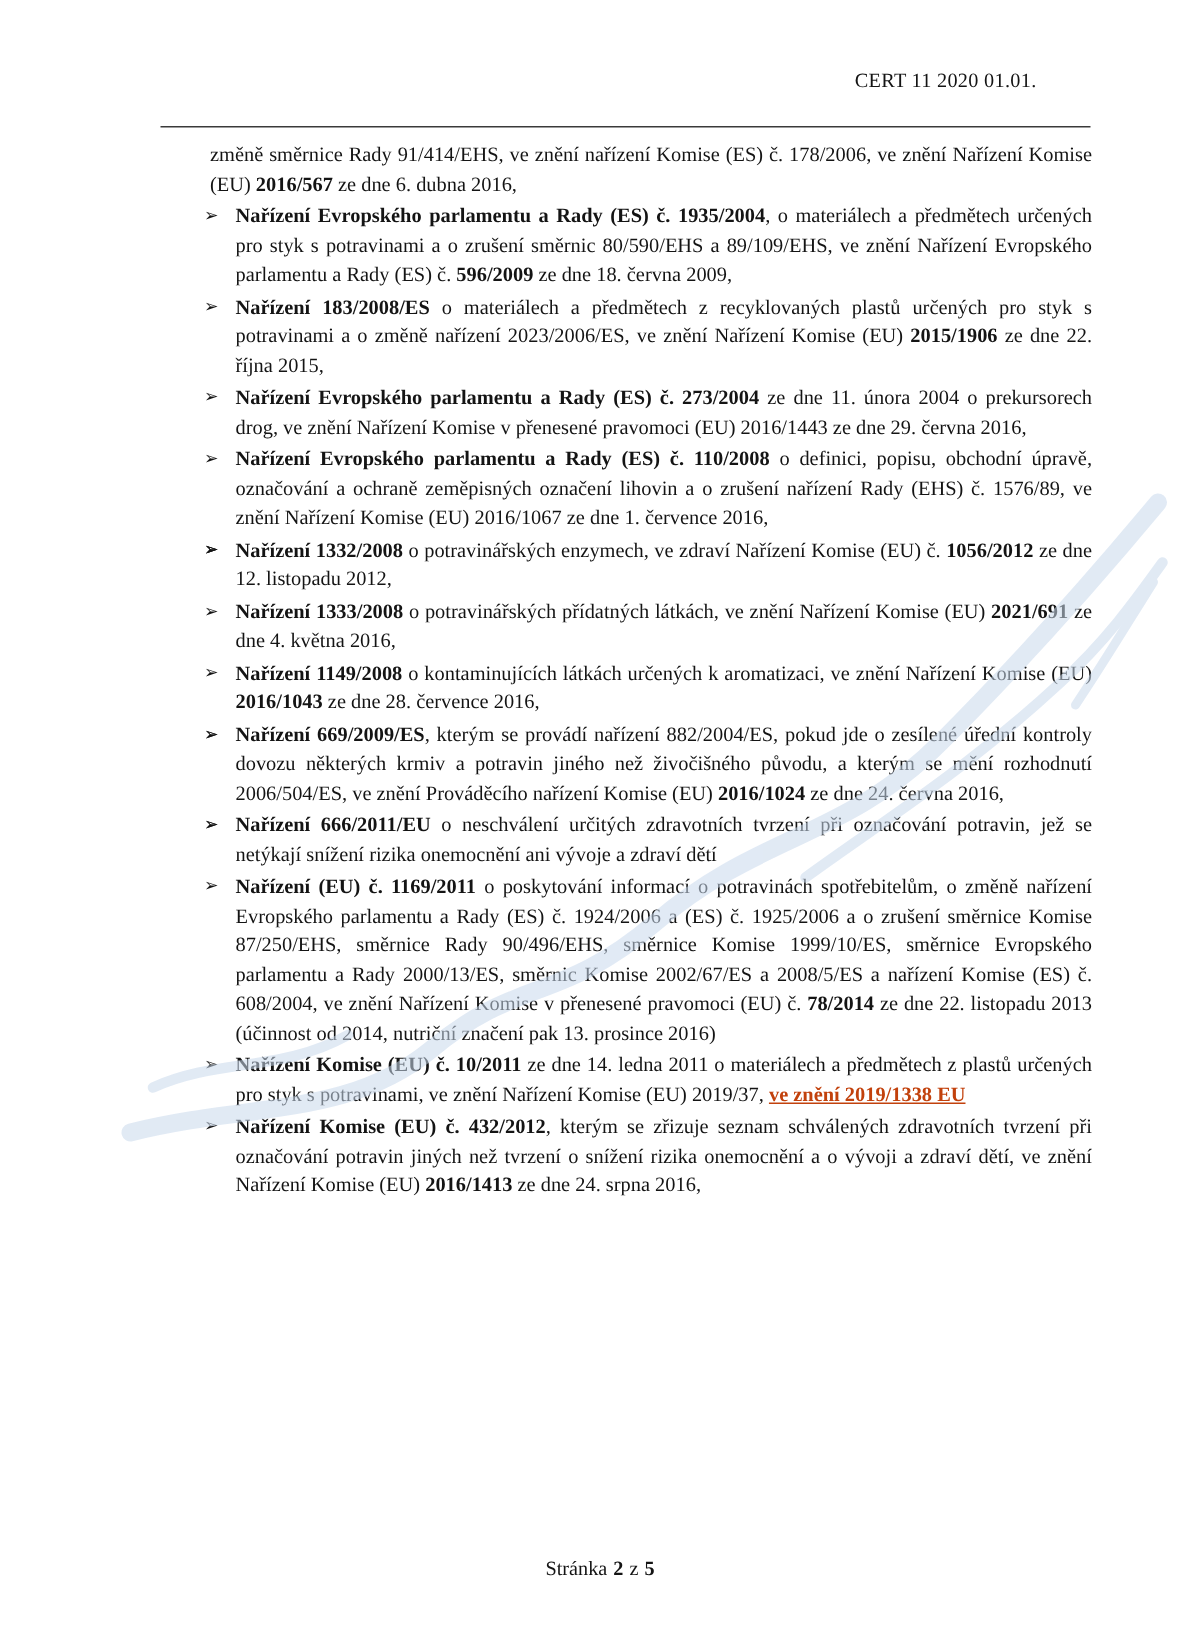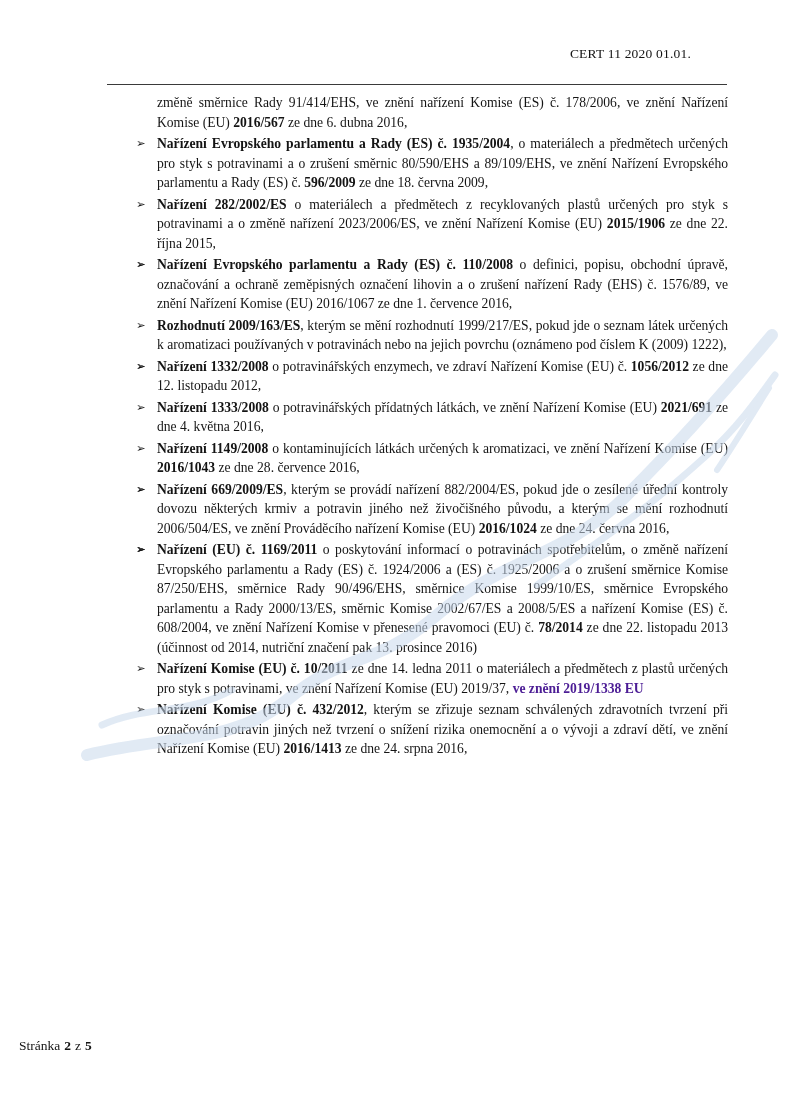--- a/index.html
+++ b/index.html
@@ -39,21 +39,21 @@
     position: absolute;
     top: 93px;
     left: 119px;
     width: 592px;
     font-size: 13.6px;
     line-height: 1.435;
     text-align: justify;
     z-index: 2;
   }
   .intro {
-    margin-left: 21px;
+    margin-left: 4px;
     margin-bottom: 2px;
   }
   ul.reg-list { list-style: none; }
   li.reg-item {
     position: relative;
     padding-left: 21px;
     margin-bottom: 2px;
   }
   .bullet {
     position: absolute;
@@ -62,20 +62,21 @@
     font-family: "DejaVu Sans", sans-serif;
     font-size: 11.5px;
   }
   .bold { font-weight: bold; }
   .red { font-weight: bold; }
   .footer {
     position: absolute;
     bottom: 46px;
     left: 0;
     width: 100%;
+    text-align: center;
     font-size: 13.5px;
     z-index: 2;
   }
   .footer span { display: inline-block; margin: 0 2px; }
 </style>
 </head>
 <body>
 
 <div class="page">
 
@@ -88,34 +89,34 @@
       <path stroke-width="7" d="M 520 585 C 575 545, 625 515, 690 455 C 720 428, 740 400, 758 375"></path>
       <path stroke-width="7" d="M 85 725 C 130 705, 170 715, 215 690"></path>
       <path stroke-width="6" d="M 700 470 C 720 440, 735 415, 752 388"></path>
     </g>
   </svg>
 
   <div class="content">
     <p class="intro"><span>změně směrnice Rady 91/414/EHS, ve znění nařízení Komise (ES) č. 178/2006, ve znění Nařízení Komise (EU) </span><span class="bold">2016/567</span><span> ze dne 6. dubna 2016,</span></p>
     <ul class="reg-list">
         <li class="reg-item"><span class="bullet">➢</span><span><span class="bold">Nařízení Evropského parlamentu a Rady (ES) č. 1935/2004</span><span>, o materiálech a předmětech určených pro styk s potravinami a o zrušení směrnic 80/590/EHS a 89/109/EHS, ve znění Nařízení Evropského parlamentu a Rady (ES) č. </span><span class="bold">596/2009</span><span> ze dne 18. června 2009,</span></span></li>
-        <li class="reg-item"><span class="bullet">➢</span><span><span class="bold">Nařízení 282/2002/ES</span><span> o materiálech a předmětech z recyklovaných plastů určených pro styk s potravinami a o změně nařízení 2023/2006/ES, ve znění Nařízení Komise (EU) </span><span class="bold">2015/1906</span><span> ze dne 22. října 2015,</span></span></li>
+        <li class="reg-item"><span class="bullet">➢</span><span><span class="bold">Nařízení 183/2008/ES</span><span> o materiálech a předmětech z recyklovaných plastů určených pro styk s potravinami a o změně nařízení 2023/2006/ES, ve znění Nařízení Komise (EU) </span><span class="bold">2015/1906</span><span> ze dne 22. října 2015,</span></span></li>
+        <li class="reg-item"><span class="bullet">➢</span><span><span class="bold">Nařízení Evropského parlamentu a Rady (ES) č. 273/2004</span><span> ze dne 11. února 2004 o prekursorech drog, ve znění Nařízení Komise v přenesené pravomoci (EU) 2016/1443 ze dne 29. června 2016,</span></span></li>
+        <li class="reg-item"><span class="bullet">➢</span><span><span class="bold">Nařízení Evropského parlamentu a Rady (ES) č. 110/2008</span><span> o definici, popisu, obchodní úpravě, označování a ochraně zeměpisných označení lihovin a o zrušení nařízení Rady (EHS) č. 1576/89, ve znění Nařízení Komise (EU) 2016/1067 ze dne 1. července 2016,</span></span></li>
         <li class="reg-item"><span class="bullet">➢</span></li>
-        <li class="reg-item"><span class="bullet">➢</span><span><span class="bold">Nařízení Evropského parlamentu a Rady (ES) č. 110/2008</span><span> o definici, popisu, obchodní úpravě, označování a ochraně zeměpisných označení lihovin a o zrušení nařízení Rady (EHS) č. 1576/89, ve znění Nařízení Komise (EU) 2016/1067 ze dne 1. července 2016,</span></span></li>
-        <li class="reg-item"><span class="bullet">➢</span><span><span class="bold">Rozhodnutí 2009/163/ES</span><span>, kterým se mění rozhodnutí 1999/217/ES, pokud jde o seznam látek určených k aromatizaci používaných v potravinách nebo na jejich povrchu (oznámeno pod číslem K (2009) 1222),</span></span></li>
         <li class="reg-item"><span class="bullet">➢</span></li>
         <li class="reg-item"><span class="bullet">➢</span><span><span class="bold">Nařízení 1332/2008</span><span> o potravinářských enzymech, ve zdraví Nařízení Komise (EU) č. </span><span class="bold">1056/2012</span><span> ze dne 12. listopadu 2012,</span></span></li>
         <li class="reg-item"><span class="bullet">➢</span><span><span class="bold">Nařízení 1333/2008</span><span> o potravinářských přídatných látkách, ve znění Nařízení Komise (EU) </span><span class="bold">2021/691</span><span> ze dne 4. května 2016,</span></span></li>
         <li class="reg-item"><span class="bullet">➢</span><span><span class="bold">Nařízení 1149/2008</span><span> o kontaminujících látkách určených k aromatizaci, ve znění Nařízení Komise (EU) </span><span class="bold">2016/1043</span><span> ze dne 28. července 2016,</span></span></li>
         <li class="reg-item"><span class="bullet">➢</span></li>
         <li class="reg-item"><span class="bullet">➢</span><span><span class="bold">Nařízení 669/2009/ES</span><span>, kterým se provádí nařízení 882/2004/ES, pokud jde o zesílené úřední kontroly dovozu některých krmiv a potravin jiného než živočišného původu, a kterým se mění rozhodnutí 2006/504/ES, ve znění Prováděcího nařízení Komise (EU) </span><span class="bold">2016/1024</span><span> ze dne 24. června 2016,</span></span></li>
         <li class="reg-item"><span class="bullet">➢</span></li>
-        <li class="reg-item"><span class="bullet">➢</span></li>
+        <li class="reg-item"><span class="bullet">➢</span><span><span class="bold">Nařízení 666/2011/EU</span><span> o neschválení určitých zdravotních tvrzení při označování potravin, jež se netýkají snížení rizika onemocnění ani vývoje a zdraví dětí</span></span></li>
         <li class="reg-item"><span class="bullet">➢</span><span><span class="bold">Nařízení (EU) č. 1169/2011</span><span> o poskytování informací o potravinách spotřebitelům, o změně nařízení Evropského parlamentu a Rady (ES) č. 1924/2006 a (ES) č. 1925/2006 a o zrušení směrnice Komise 87/250/EHS, směrnice Rady 90/496/EHS, směrnice Komise 1999/10/ES, směrnice Evropského parlamentu a Rady 2000/13/ES, směrnic Komise 2002/67/ES a 2008/5/ES a nařízení Komise (ES) č. 608/2004, ve znění Nařízení Komise v přenesené pravomoci (EU) č. </span><span class="bold">78/2014</span><span> ze dne 22. listopadu 2013 (účinnost od 2014, nutriční značení pak 13. prosince 2016)</span></span></li>
-        <li class="reg-item"><span class="bullet">➢</span><span><span class="bold">Nařízení Komise (EU) č. 10/2011</span><span> ze dne 14. ledna 2011 o materiálech a předmětech z plastů určených pro styk s potravinami, ve znění Nařízení Komise (EU) 2019/37, </span><span class="bold red" style="color: #4c1d95;">ve znění 2019/1338 EU</span></span></li>
+        <li class="reg-item"><span class="bullet">➢</span><span><span class="bold">Nařízení Komise (EU) č. 10/2011</span><span> ze dne 14. ledna 2011 o materiálech a předmětech z plastů určených pro styk s potravinami, ve znění Nařízení Komise (EU) 2019/37, </span><span class="bold red" style="color: #c2410c; text-decoration: underline;">ve znění 2019/1338 EU</span></span></li>
         <li class="reg-item"><span class="bullet">➢</span><span><span class="bold">Nařízení Komise (EU) č. 432/2012</span><span>, kterým se zřizuje seznam schválených zdravotních tvrzení při označování potravin jiných než tvrzení o snížení rizika onemocnění a o vývoji a zdraví dětí, ve znění Nařízení Komise (EU) </span><span class="bold">2016/1413</span><span> ze dne 24. srpna 2016,</span></span></li>
       </ul>
   </div>
 
   <div class="footer">
     <span>Stránka</span><span class="bold">2</span><span>z</span><span class="bold">5</span>
   </div>
 
 </div>
 

